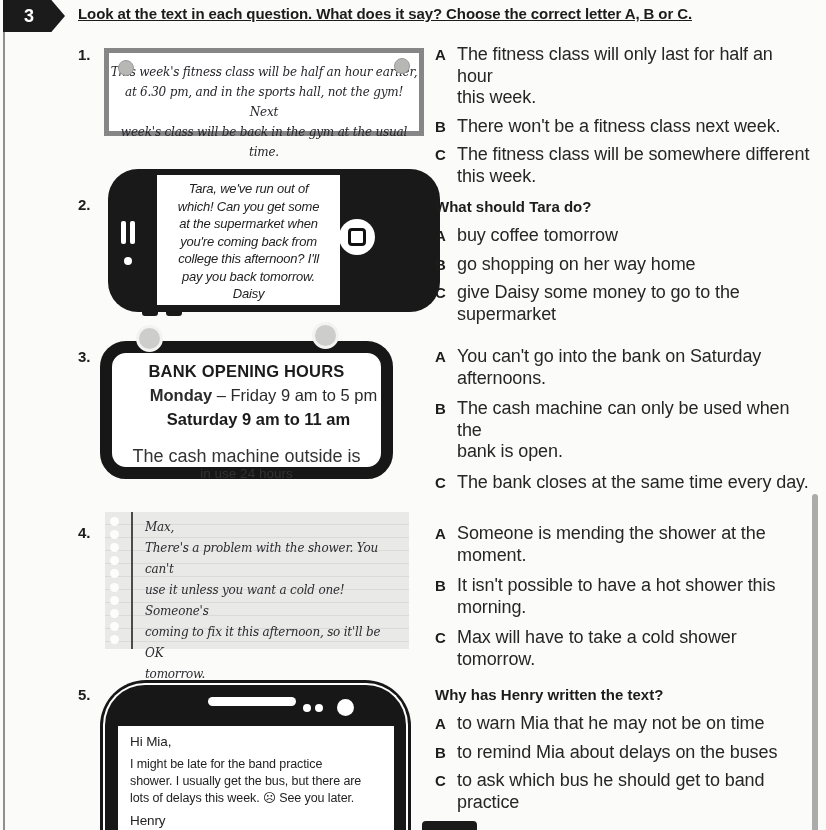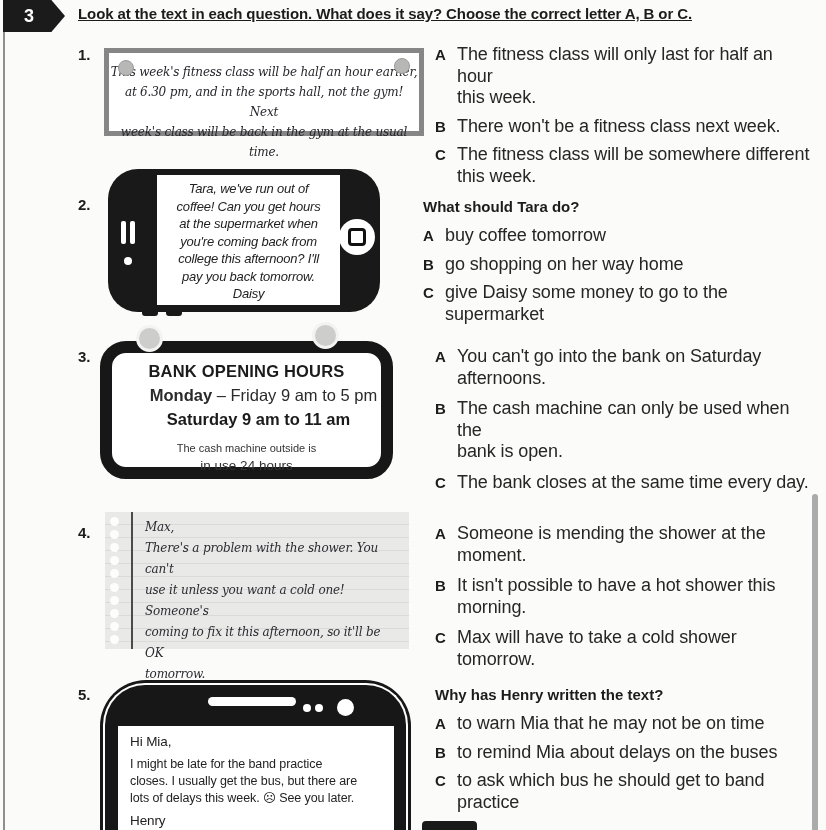--- a/index.html
+++ b/index.html
@@ -39,41 +39,41 @@
     text-align:center;padding-top:9px;
     font-family:"DejaVu Serif",serif;font-style:italic;
     font-size:12px;line-height:20px;color:#26262c;letter-spacing:-0.2px;
   }
   .pin{position:absolute;width:14px;height:14px;border-radius:50%;
     background:#b7b7b5;border:1px solid #9a9a98;}
   .pin-l{left:9px;top:7px;}
   .pin-r{right:9px;top:5px;}
 
   
-  .phone2{left:108px;top:169px;width:272px;height:143px;background:#191919;border-radius:30px;}
+  .phone2{left:108px;top:169px;width:300px;height:143px;background:#191919;border-radius:30px;padding-left:32px;}
   .screen2{position:absolute;left:49px;top:6px;width:183px;height:130px;background:#fff;}
   .screen2-text{
     text-align:center;padding-top:5px;
     font-style:italic;font-size:13px;line-height:17.5px;letter-spacing:-0.2px;color:#222;
   }
   .side-bar{position:absolute;width:5px;height:23px;background:#fff;border-radius:2px;top:52px;}
   .bar1{left:13px;} .bar2{left:22px;}
   .side-dot{position:absolute;left:16px;top:88px;width:8px;height:8px;background:#fff;border-radius:50%;}
   .home2{position:absolute;left:231px;top:50px;width:36px;height:36px;background:#fff;border-radius:50%;
     display:flex;align-items:center;justify-content:center;}
   .home2-sq{width:12px;height:12px;border:3px solid #111;border-radius:4px;background:#fff;}
   .notch{position:absolute;height:4px;width:16px;background:#191919;border-radius:0 0 3px 3px;top:312px;}
   .notch1{left:142px;} .notch2{left:166px;}
 
   
   .sign{left:100px;top:341px;width:269px;height:114px;border:12px solid #171717;border-radius:26px;background:#fff;text-align:center;box-sizing:content-box;}
   .sign-title{font-size:16.5px;font-weight:bold;margin-top:9px;letter-spacing:0.2px;color:#1b1b1b;}
   .sign-l2{font-size:16.5px;margin-top:5px;color:#2a2a2a;}
   .sign-l3{font-size:16.5px;font-weight:bold;margin-top:5px;color:#1b1b1b;margin-left:24px;}
-  .sign-l4{font-size:11px;margin-top:11px;line-height:17px;color:#333;}
+  .sign-l4{font-size:18px;margin-top:19px;line-height:17px;color:#333;}
   .sign-l5{font-size:13.5px;line-height:17px;color:#333;}
   .pin3{position:absolute;width:21px;height:21px;border-radius:50%;background:#cdcdcb;border:3px solid #f3f3f1;z-index:3;}
   .pin3-l{left:136px;top:325px;}
   .pin3-r{left:312px;top:322px;}
 
   
   .note{
     left:105px;top:512px;width:304px;height:137px;background:#e9e9e7;
     background-image:repeating-linear-gradient(to bottom,transparent 0 12px,#dadad8 12px 13px);
   }
@@ -149,32 +149,32 @@
 <div class="abs phone2">
   <span class="side-bar bar1"></span>
   <span class="side-bar bar2"></span>
   <span class="side-dot"></span>
   <div class="home2">
     <span class="home2-sq"></span>
   </div>
   <div class="screen2">
     <div class="screen2-text">
       <div>Tara, we've run out of</div>
-      <div>coffee! Can you get hours</div>
+      <div>which! Can you get some</div>
       <div>at the supermarket when</div>
       <div>you're coming back from</div>
       <div>college this afternoon? I'll</div>
       <div>pay you back tomorrow.</div>
       <div>Daisy</div>
     </div>
   </div>
 </div>
 <span class="abs notch notch1"></span>
 <span class="abs notch notch2"></span>
-<div class="abs opts" style="left:423px;top:196px;">
+<div class="abs opts" style="left:435px;top:196px;">
   <div class="prompt">What should Tara do?</div>
   <div class="opt">
     <div class="lt">A</div>
     <div class="lns">
         <div>buy coffee tomorrow</div>
       </div>
   </div>
   <div class="opt">
     <div class="lt">B</div>
     <div class="lns">
@@ -273,21 +273,21 @@
 <div class="abs phone5">
   <div class="phone5-outline"></div>
   <span class="speaker"></span>
   <span class="dot5 dot5-s1"></span>
   <span class="dot5 dot5-s2"></span>
   <span class="dot5 dot5-b"></span>
   <div class="screen5">
     <div class="screen5-text">
       <div class="msg-greeting">Hi Mia,</div>
       <div>I might be late for the band practice</div>
-      <div>closes. I usually get the bus, but there are</div>
+      <div>shower. I usually get the bus, but there are</div>
       <div>lots of delays this week. ☹ See you later.</div>
       <div class="msg-sig">Henry</div>
     </div>
   </div>
 </div>
 <div class="abs opts" style="left:435px;top:684px;">
   <div class="prompt">Why has Henry written the text?</div>
   <div class="opt">
     <div class="lt">A</div>
     <div class="lns">

